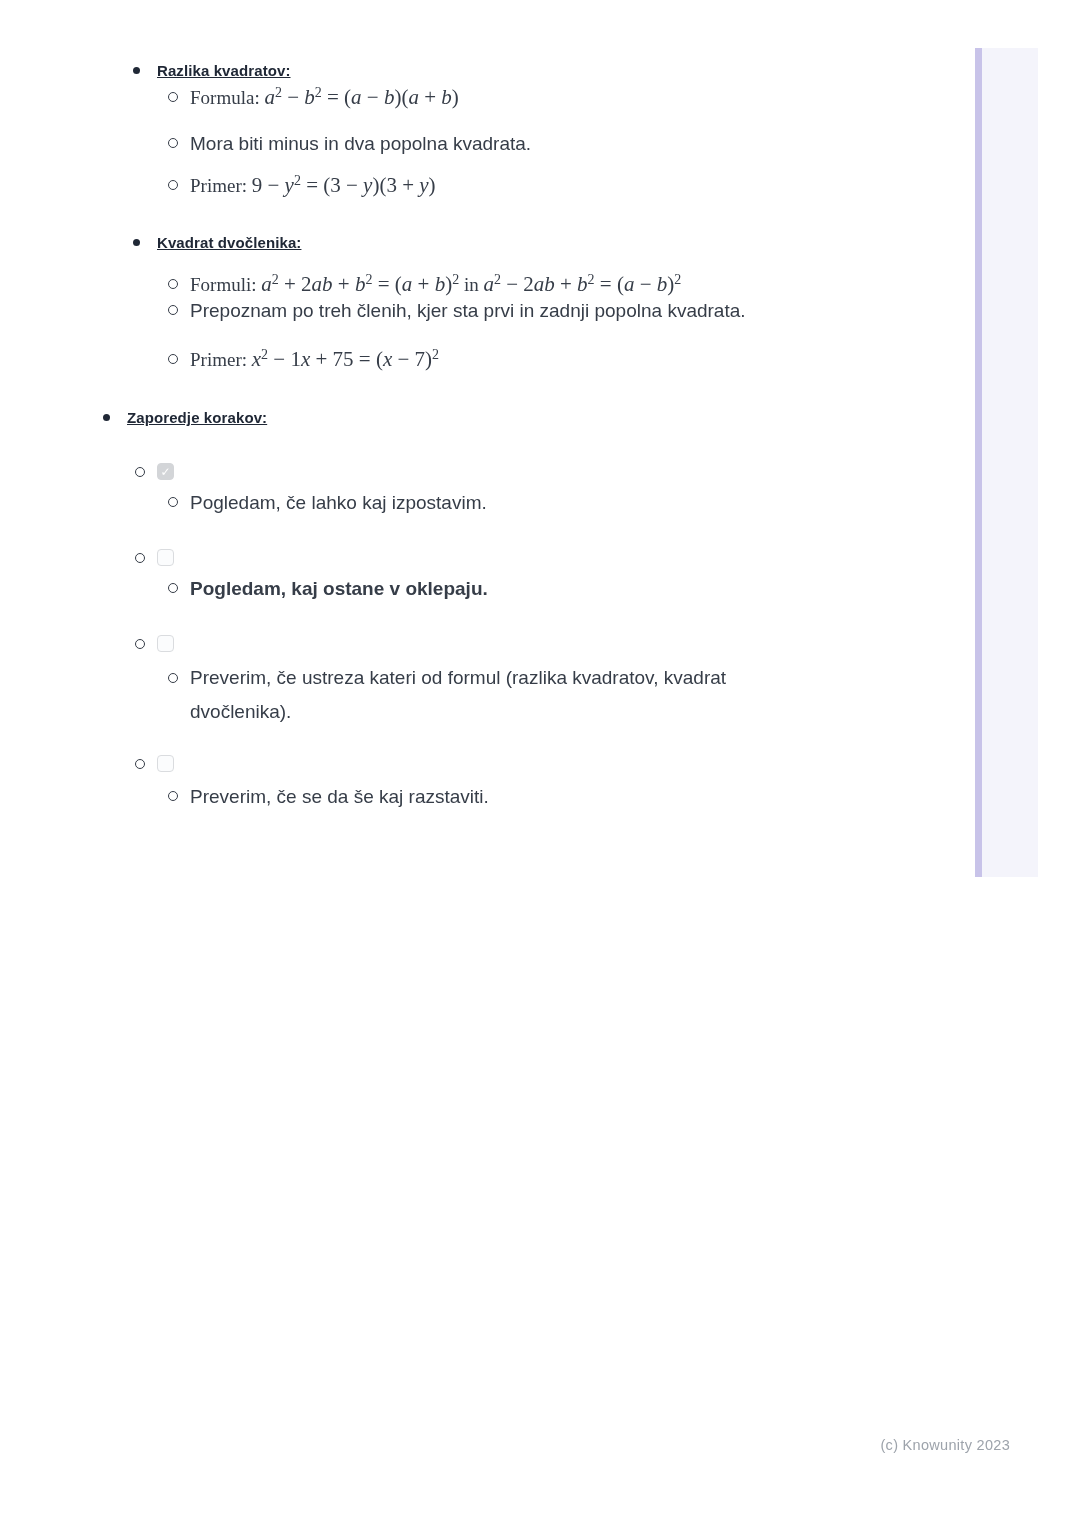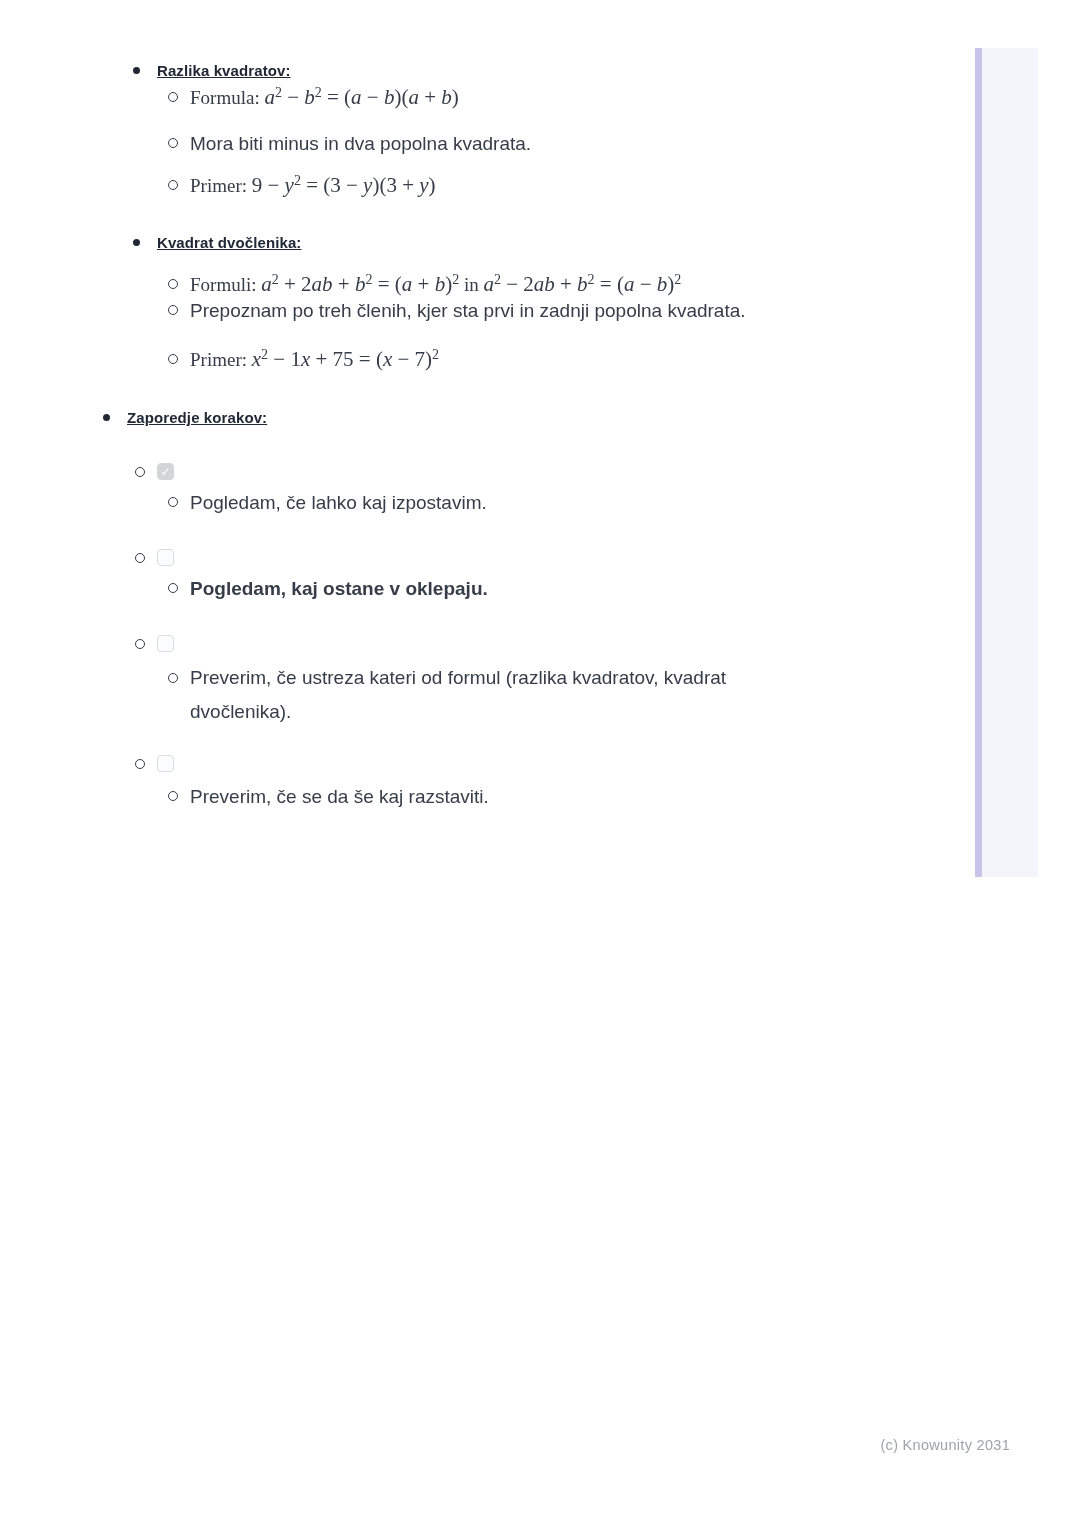--- a/index.html
+++ b/index.html
@@ -185,15 +185,15 @@
   </div>
   <div class="li" style="left:190px; top:783px;">
     <span class="marker-circle"></span>
     <span>Preverim, če se da še kaj razstaviti.</span>
   </div>
 
   <div class="side-panel">
     <div class="side-thumb"></div>
   </div>
 
-  <div class="footer">(c) Knowunity 2031</div>
+  <div class="footer">(c) Knowunity 2023</div>
 
 </div>
 
 </body></html>

